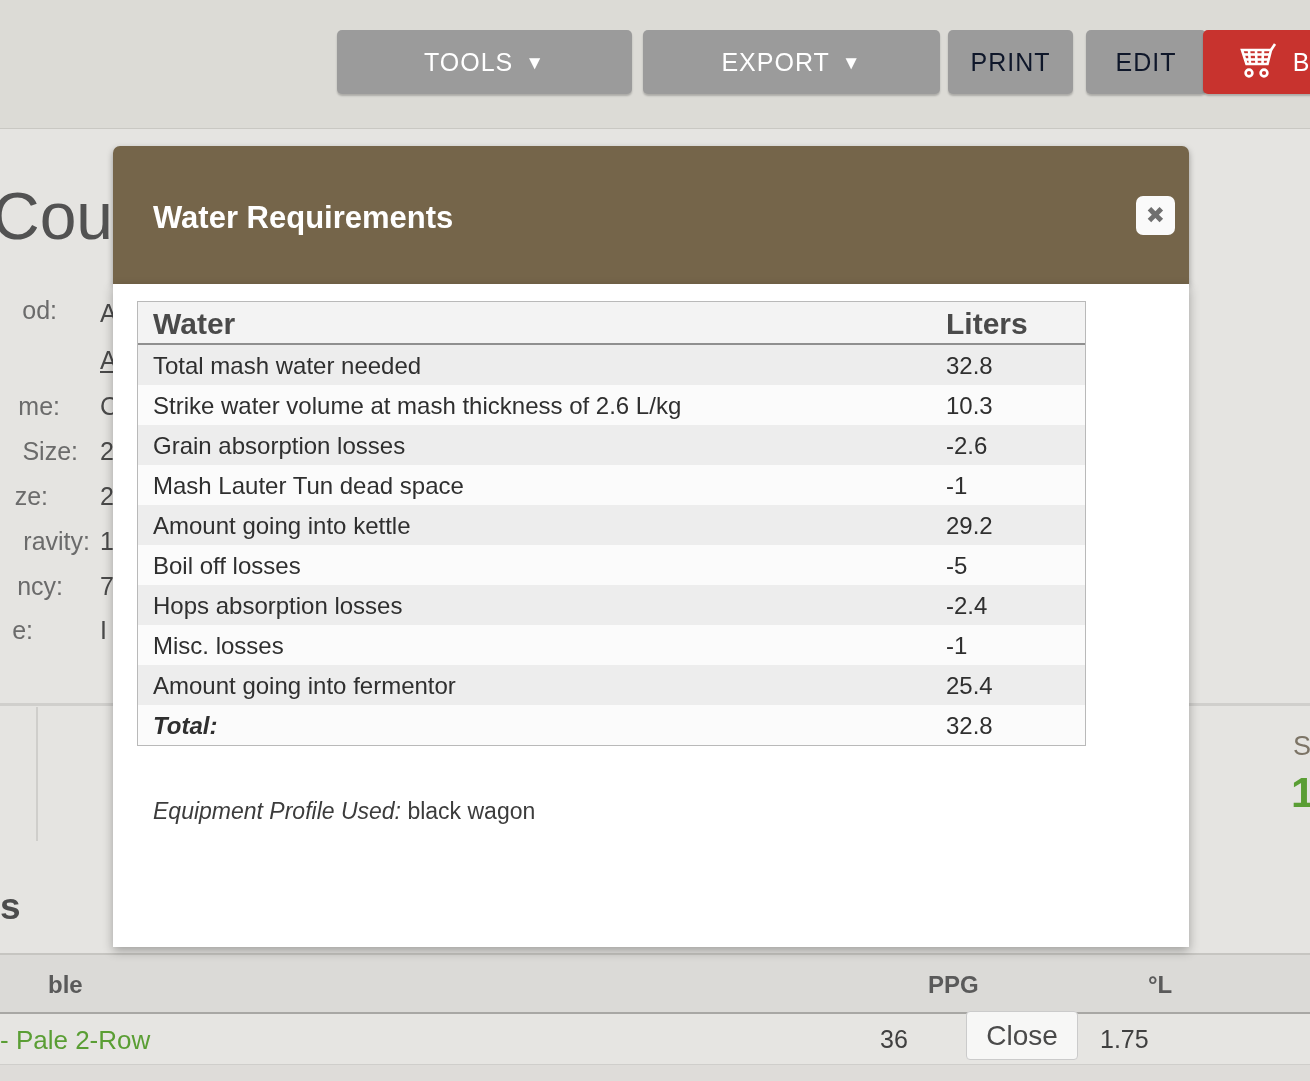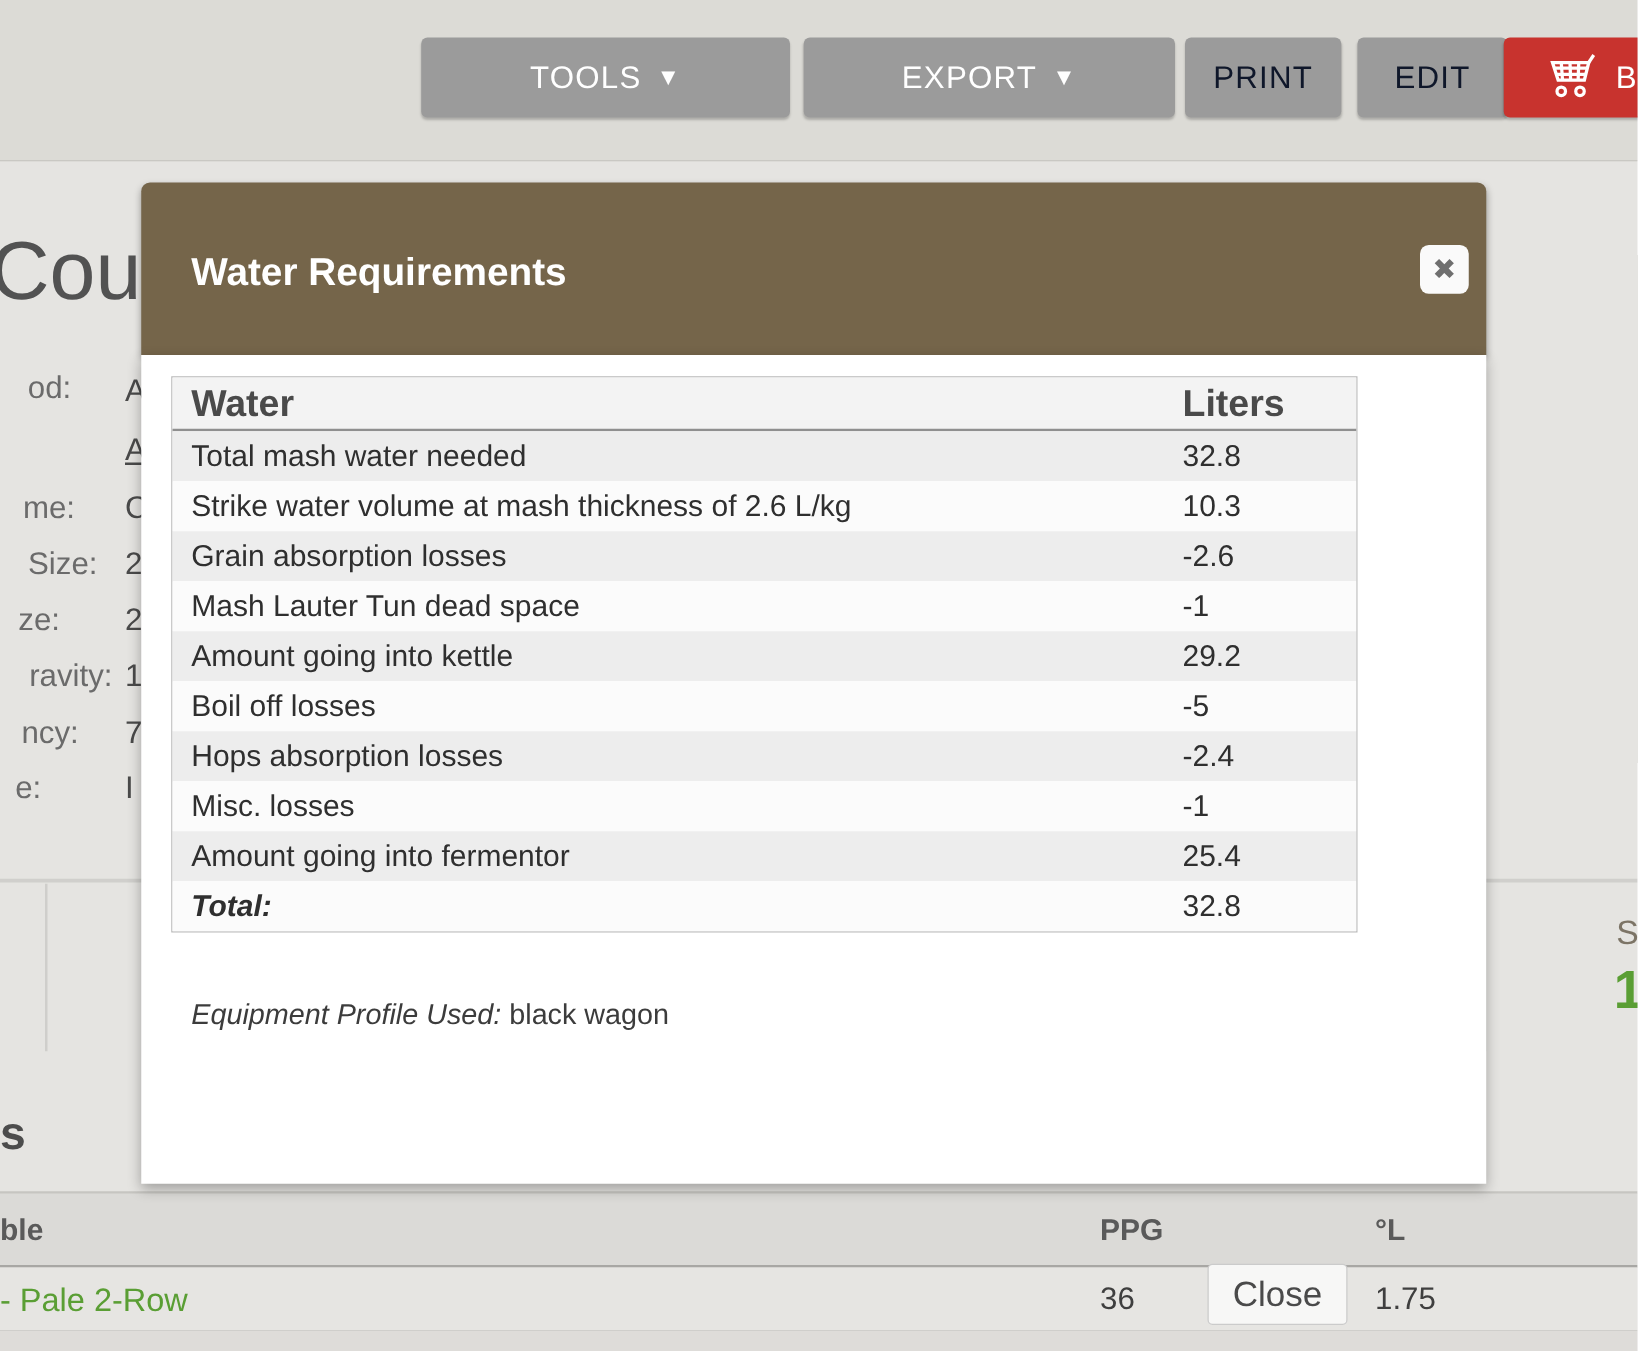--- a/index.html
+++ b/index.html
@@ -28,21 +28,21 @@
   .statlabel{position:absolute;left:1293px;top:731px;font-size:27px;color:#7c7466;}
   .statvalue{position:absolute;left:1291px;top:768px;font-size:43px;font-weight:bold;color:#5a9e34;}
 
   .sectheading{position:absolute;left:0;top:886px;font-size:37px;font-weight:bold;color:#4c4c4c;}
   .secthr{position:absolute;left:0;top:953px;width:1310px;height:2px;background:#c6c5c1;}
 
   
   .btable{position:absolute;left:0;top:955px;width:1310px;}
   .bthead{position:relative;height:57px;background:#dbdad7;border-bottom:2px solid #a8a7a4;
           font-weight:bold;color:#5a5a5a;font-size:24px;}
-  .bthead span{position:absolute;top:16px;}
+  .bthead span{position:absolute;top:16px;padding-left:48px;}
   .btrow{position:relative;height:50px;font-size:25px;color:#3f3f3f;}
   .btrow.r1{background:#e6e5e2;border-bottom:1px solid #cfcecb;}
   .btrow.r2{background:#dedcd9;height:60px;}
   .btrow span{position:absolute;top:11px;}
   .btrow .glink{color:#5a9e34;cursor:pointer;font-size:26px;}
   .col-name{left:0;}
   .col-ppg{left:880px;}
   .col-l{left:1100px;}
 
   

